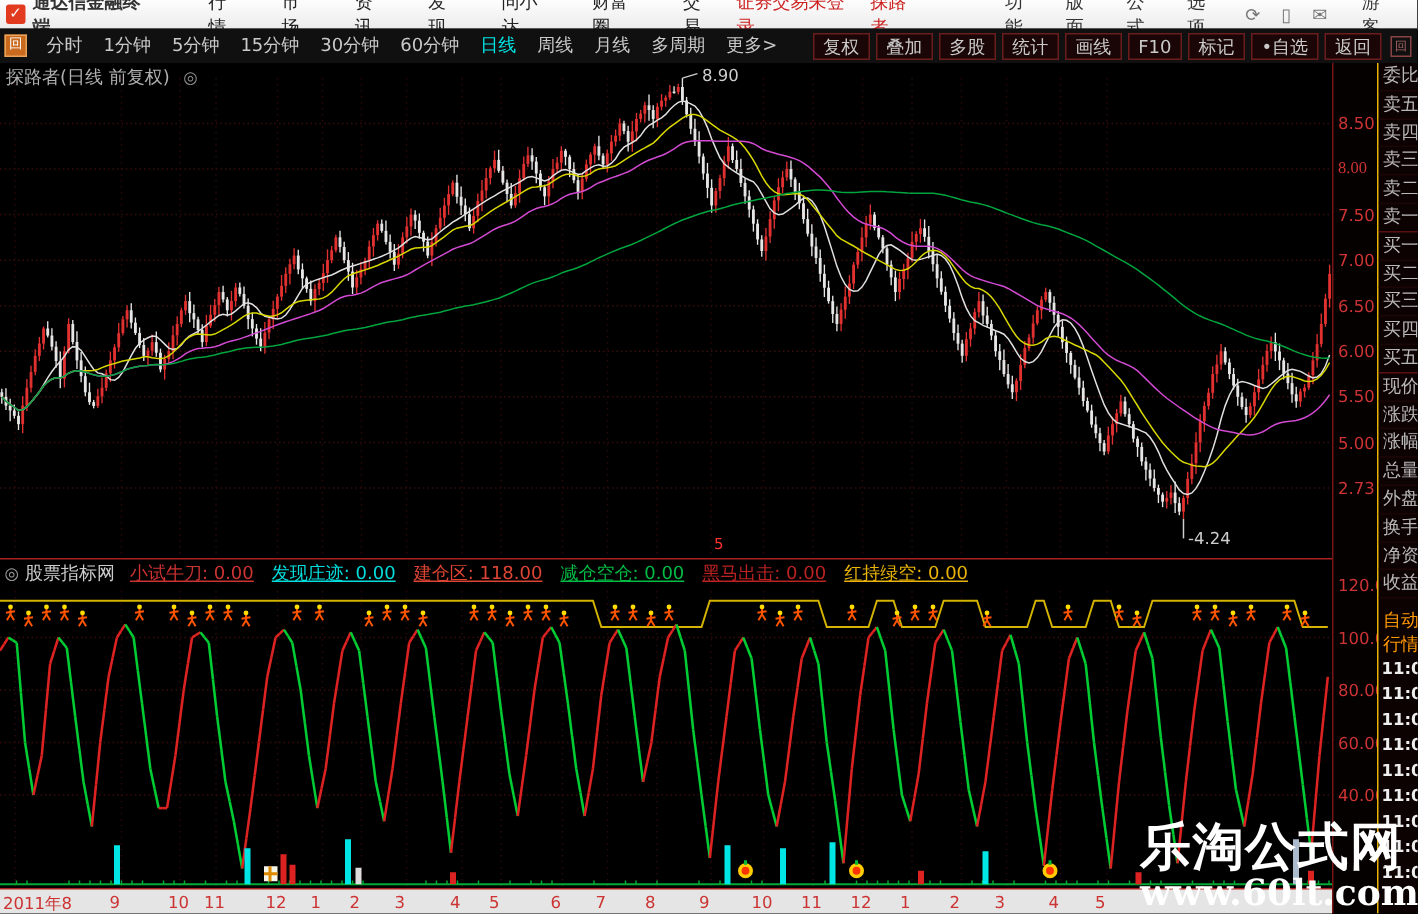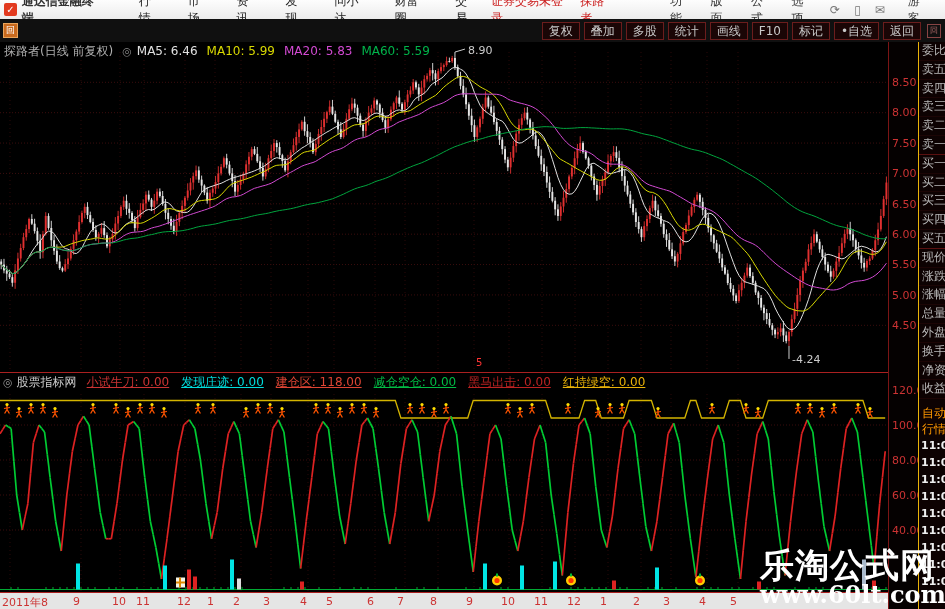--- a/index.html
+++ b/index.html
@@ -89,20 +89,33 @@
         <span class="titlebar-icon">⟳</span>
         <span class="titlebar-icon">▯</span>
         <span class="titlebar-icon">✉</span>
       </span>
     <span class="user-label">游客</span>
   </div>
 </div>
 
 <div class="abs periodbar">
   <div class="pb-icon">回</div>
+  <div id="period-items" style="display:flex;">
+      <span class="period-item">分时</span>
+      <span class="period-item">1分钟</span>
+      <span class="period-item">5分钟</span>
+      <span class="period-item">15分钟</span>
+      <span class="period-item">30分钟</span>
+      <span class="period-item">60分钟</span>
+      <span class="period-item active">日线</span>
+      <span class="period-item">周线</span>
+      <span class="period-item">月线</span>
+      <span class="period-item">多周期</span>
+      <span class="period-item">更多&gt;</span>
+    </div>
   <div class="right">
     <span id="tool-buttons" style="display:flex;">
         <span class="tool-btn">复权</span>
         <span class="tool-btn">叠加</span>
         <span class="tool-btn">多股</span>
         <span class="tool-btn">统计</span>
         <span class="tool-btn">画线</span>
         <span class="tool-btn">F10</span>
         <span class="tool-btn">标记</span>
         <span class="tool-btn">•自选</span>
@@ -790,39 +803,33 @@
       <line x1="454.9429467084639" y1="10.069570811932259" x2="464.9429467084639" y2="7.069570811932259" stroke="#cccccc"></line>
       <text x="467.9429467084639" y="12.069570811932259" fill="#cccccc" font-size="11">8.90</text>
       <line x1="788.9868338557994" y1="303.9311273353332" x2="788.9868338557994" y2="316.9311273353332" stroke="#cccccc"></line>
       <text x="791.9868338557994" y="320.9311273353332" fill="#cccccc" font-size="11">-4.24</text>
       <text x="476" y="324" fill="#ff3333" font-size="10">5</text>
     </svg>
 </div>
 <div class="abs chart-title">
   <span class="t">探路者(日线 前复权)</span>
   <span class="dd-icon">◎</span>
-  <span id="ma-labels" style="display:flex;">
-      <span class="ma-label" style="color: rgb(224, 224, 224);">MA5: 6.46</span>
-      <span class="ma-label" style="color: rgb(216, 216, 0);">MA10: 5.99</span>
-      <span class="ma-label" style="color: rgb(210, 74, 210);">MA20: 5.83</span>
-      <span class="ma-label" style="color: rgb(0, 179, 74);">MA60: 5.59</span>
-    </span>
 </div>
 
 <div class="abs price-axis">
   <div id="price-ticks">
       <div class="ptick" style="top: 34px;">8.50</div>
-      <div class="ptick" style="top: 64.4px;">8.00</div>
+      <div class="ptick" style="top: 64.4px; font-family: Liberation Serif, serif;">8.00</div>
       <div class="ptick" style="top: 94.8px;">7.50</div>
       <div class="ptick" style="top: 125.2px;">7.00</div>
       <div class="ptick" style="top: 155.6px;">6.50</div>
       <div class="ptick" style="top: 186px;">6.00</div>
       <div class="ptick" style="top: 216.4px;">5.50</div>
       <div class="ptick" style="top: 246.8px;">5.00</div>
-      <div class="ptick" style="top: 277.2px;">4.50</div>
+      <div class="ptick" style="top: 277.2px;">2.73</div>
     </div>
   <div id="ind-ticks">
       <div class="ptick" style="top: 342px;">120.0</div>
       <div class="ptick" style="top: 377px;">100.0</div>
       <div class="ptick" style="top: 412px;">80.00</div>
       <div class="ptick" style="top: 447px;">60.00</div>
       <div class="ptick" style="top: 482px;">40.00</div>
     </div>
 </div>
 

